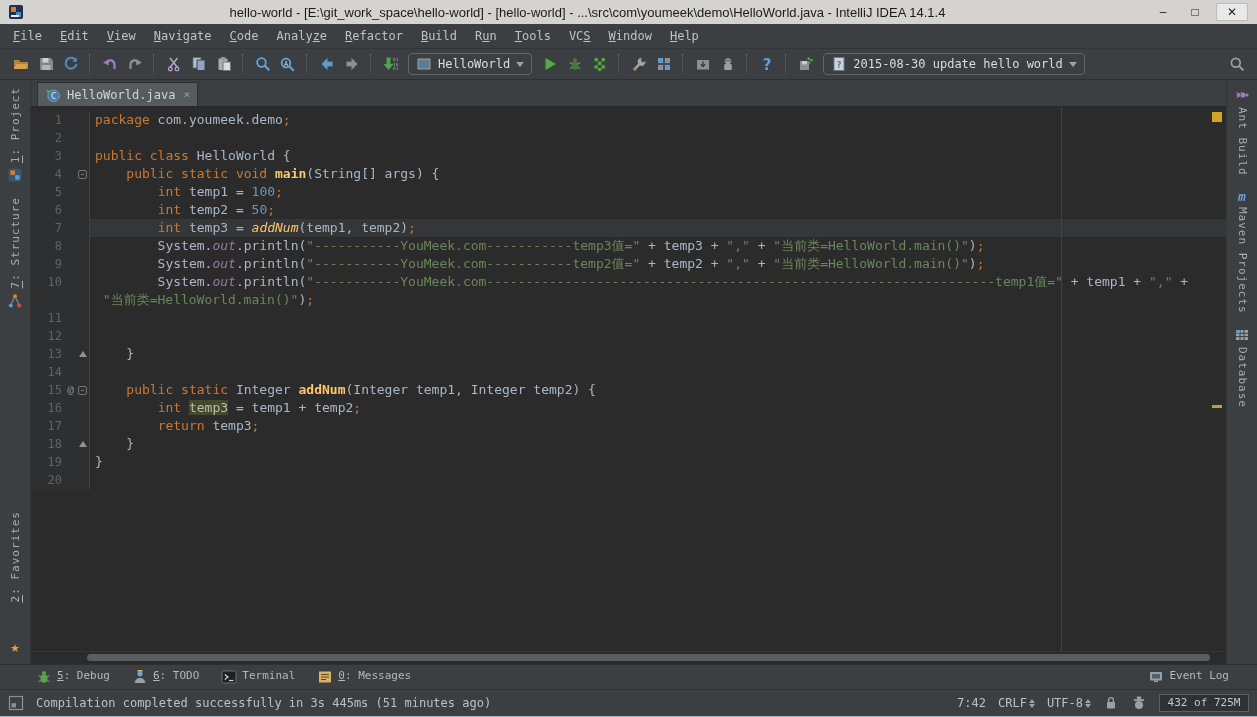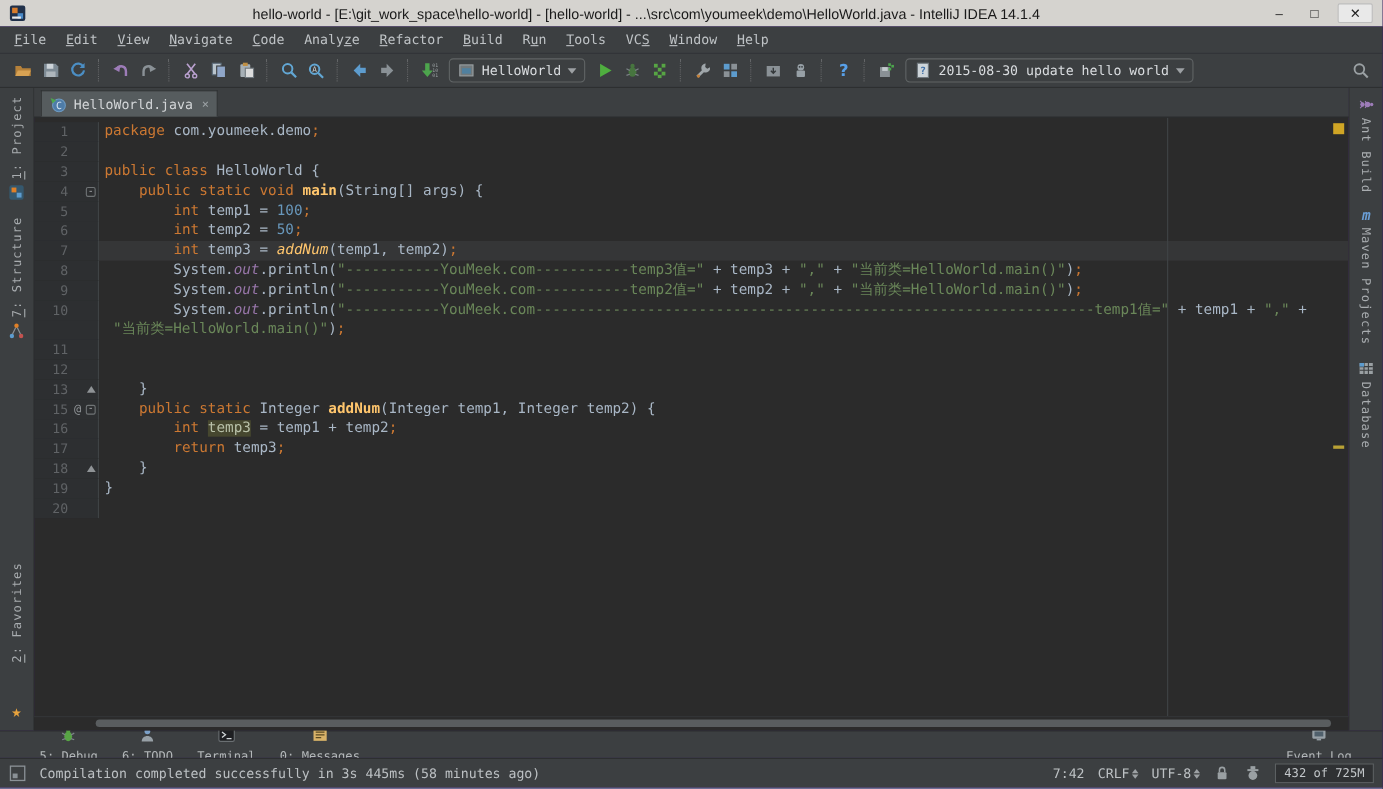--- a/index.html
+++ b/index.html
@@ -70,21 +70,21 @@
   .tk-hl{color:#b8c0a8;background:#46472f;}
   .margin-line{position:absolute;top:0;bottom:0;left:1030px;width:1px;background:#404446;}
   .file-status{position:absolute;top:5px;right:4px;width:10px;height:10px;background:#d0a525;}
   .warn-mark{position:absolute;top:298px;right:4px;width:10px;height:3px;background:#b9a135;}
 
   .hscroll{height:12px;flex:none;position:relative;background:#2b2b2b;border-top:1px solid #333638;}
   .hthumb{position:absolute;left:56px;right:16px;top:2px;height:7px;background:#595d5f;border-radius:4px;}
 
   
   .bottom-stripe{height:24px;flex:none;background:#3c3f41;border-top:1px solid #2d2f30;display:flex;align-items:center;font-size:11px;color:#b4b8ba;padding:0 10px 0 36px;gap:22px;}
-  .bs-btn{display:flex;gap:5px;white-space:nowrap;flex-direction:column;}
+  .bs-btn{display:flex;gap:5px;white-space:nowrap;}
   .bs-btn u{text-decoration:underline;}
   .bs-right{margin-left:auto;margin-right:18px;}
 
   
   .statusbar{height:26px;flex:none;background:#3c3f41;border-top:1px solid #2d2f30;display:flex;align-items:center;font-size:12px;color:#bcc0c3;padding:0 8px;gap:12px;}
   .sb-msg{flex:1;white-space:nowrap;overflow:hidden;}
   .sb-item{display:flex;align-items:center;gap:2px;white-space:nowrap;}
   .updown{display:inline-flex;flex-direction:column;line-height:0;gap:1px;}
   .updown i{width:0;height:0;border-left:3px solid transparent;border-right:3px solid transparent;display:block;}
   .updown .up{border-bottom:4px solid #9da1a4;}
@@ -531,20 +531,28 @@
               <span class="ln">13</span>
               <span class="ann"></span>
               <span class="foldc">
                 <span class="fold-end"></span>
               </span>
             </div>
             <div class="code-cell"><span class="tk-pl">    }</span></div>
           </div>
           <div class="code-row">
             <div class="gutter">
+              <span class="ln">14</span>
+              <span class="ann"></span>
+              <span class="foldc"></span>
+            </div>
+            <div class="code-cell"></div>
+          </div>
+          <div class="code-row">
+            <div class="gutter">
               <span class="ln">15</span>
               <span class="ann">@</span>
               <span class="foldc">
                 <span class="fold-minus">-</span>
               </span>
             </div>
             <div class="code-cell"><span class="tk-pl">    </span><span class="tk-kw">public static</span><span class="tk-pl"> Integer </span><span class="tk-dc">addNum</span><span class="tk-pl">(Integer temp1, Integer temp2) {</span></div>
           </div>
           <div class="code-row">
             <div class="gutter">
@@ -678,21 +686,21 @@
       </div>
     </div>
 
   <div class="statusbar">
     <span class="icon">
         <svg xmlns="http://www.w3.org/2000/svg" width="16" height="16" viewBox="0 0 16 16">
           <rect x="1.5" y="1.5" width="13" height="13" fill="none" stroke="#8a9196" stroke-width="1.2"></rect>
           <rect x="3.5" y="8.2" width="4.5" height="4.3" fill="#8a9196"></rect>
         </svg>
       </span>
-    <span class="sb-msg">Compilation completed successfully in 3s 445ms (58 minutes ago)</span>
+    <span class="sb-msg">Compilation completed successfully in 3s 445ms (51 minutes ago)</span>
     <span class="sb-item">7:42</span>
     <span class="sb-item">
       <span>CRLF</span>
       <span class="updown">
           <i class="up"></i>
           <i class="dn"></i>
         </span>
     </span>
     <span class="sb-item">
       <span>UTF-8</span>

